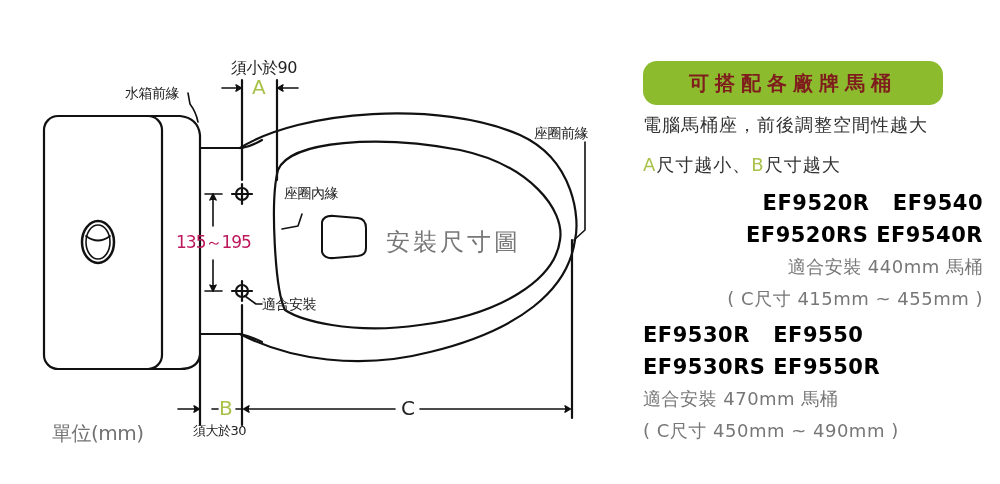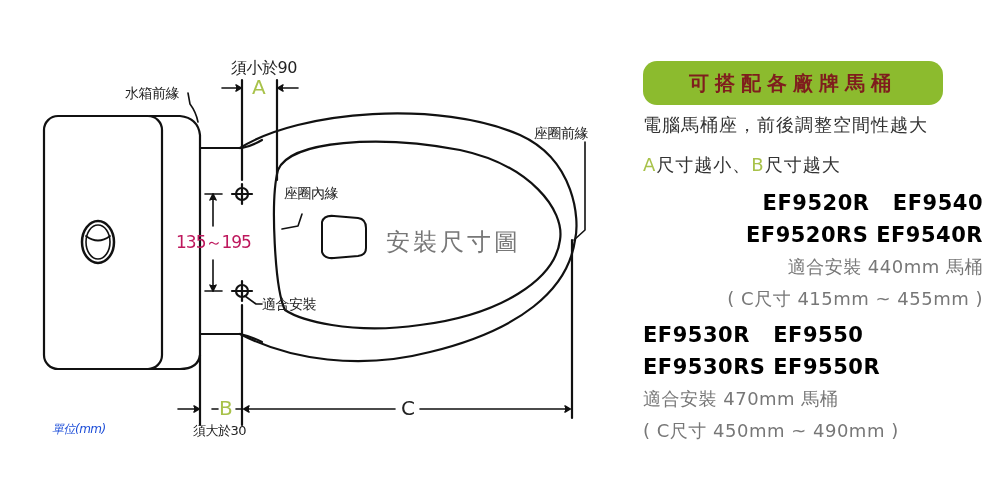--- a/index.html
+++ b/index.html
@@ -4,21 +4,21 @@
 <style>
   html, body { margin: 0; padding: 0; background: #ffffff; }
   body { width: 1000px; height: 484px; position: relative; overflow: hidden;
          font-family: "DejaVu Sans", "Liberation Sans", sans-serif; }
   #diagram { position: absolute; left: 0; top: 0; width: 620px; height: 484px; }
   .lbl { position: absolute; font-size: 13px; color: #222; white-space: nowrap; line-height: 1; letter-spacing: -0.5px; }
   .lbl-green { color: #a8c24a; font-size: 20px; font-family: "DejaVu Sans", sans-serif; }
   .lbl-c { font-size: 20px; color: #222; }
   .lbl-dim { font-size: 17px; color: #be185d; letter-spacing: -1px; }
   .lbl-title { font-size: 24px; color: #777; letter-spacing: 3px; }
-  .lbl-unit { font-size: 12px; color: #1d4ed8; font-style: italic; }
+  .lbl-unit { font-size: 20px; color: #737373; }
 
   #panel { position: absolute; left: 643px; top: 61px; width: 340px; }
   .badge { display: inline-block; background: #8cbb2e; color: #7f1d1d; border-radius: 14px;
            height: 42px; line-height: 42px; padding: 1px 18px; width: 264px; text-align: center;
            font-size: 20px; font-weight: bold; letter-spacing: 6px; }
   .line { font-size: 18px; color: #333; white-space: nowrap; letter-spacing: 1px; }
   .line .g { color: #a8c24a; }
   .models { font-size: 21px; font-weight: bold; color: #000; white-space: nowrap; letter-spacing: 0.5px; line-height: 32px; font-family: "DejaVu Sans", sans-serif; }
   .fit { font-size: 18px; color: #777; white-space: nowrap; letter-spacing: 0.5px; line-height: 32px; }
 </style>

